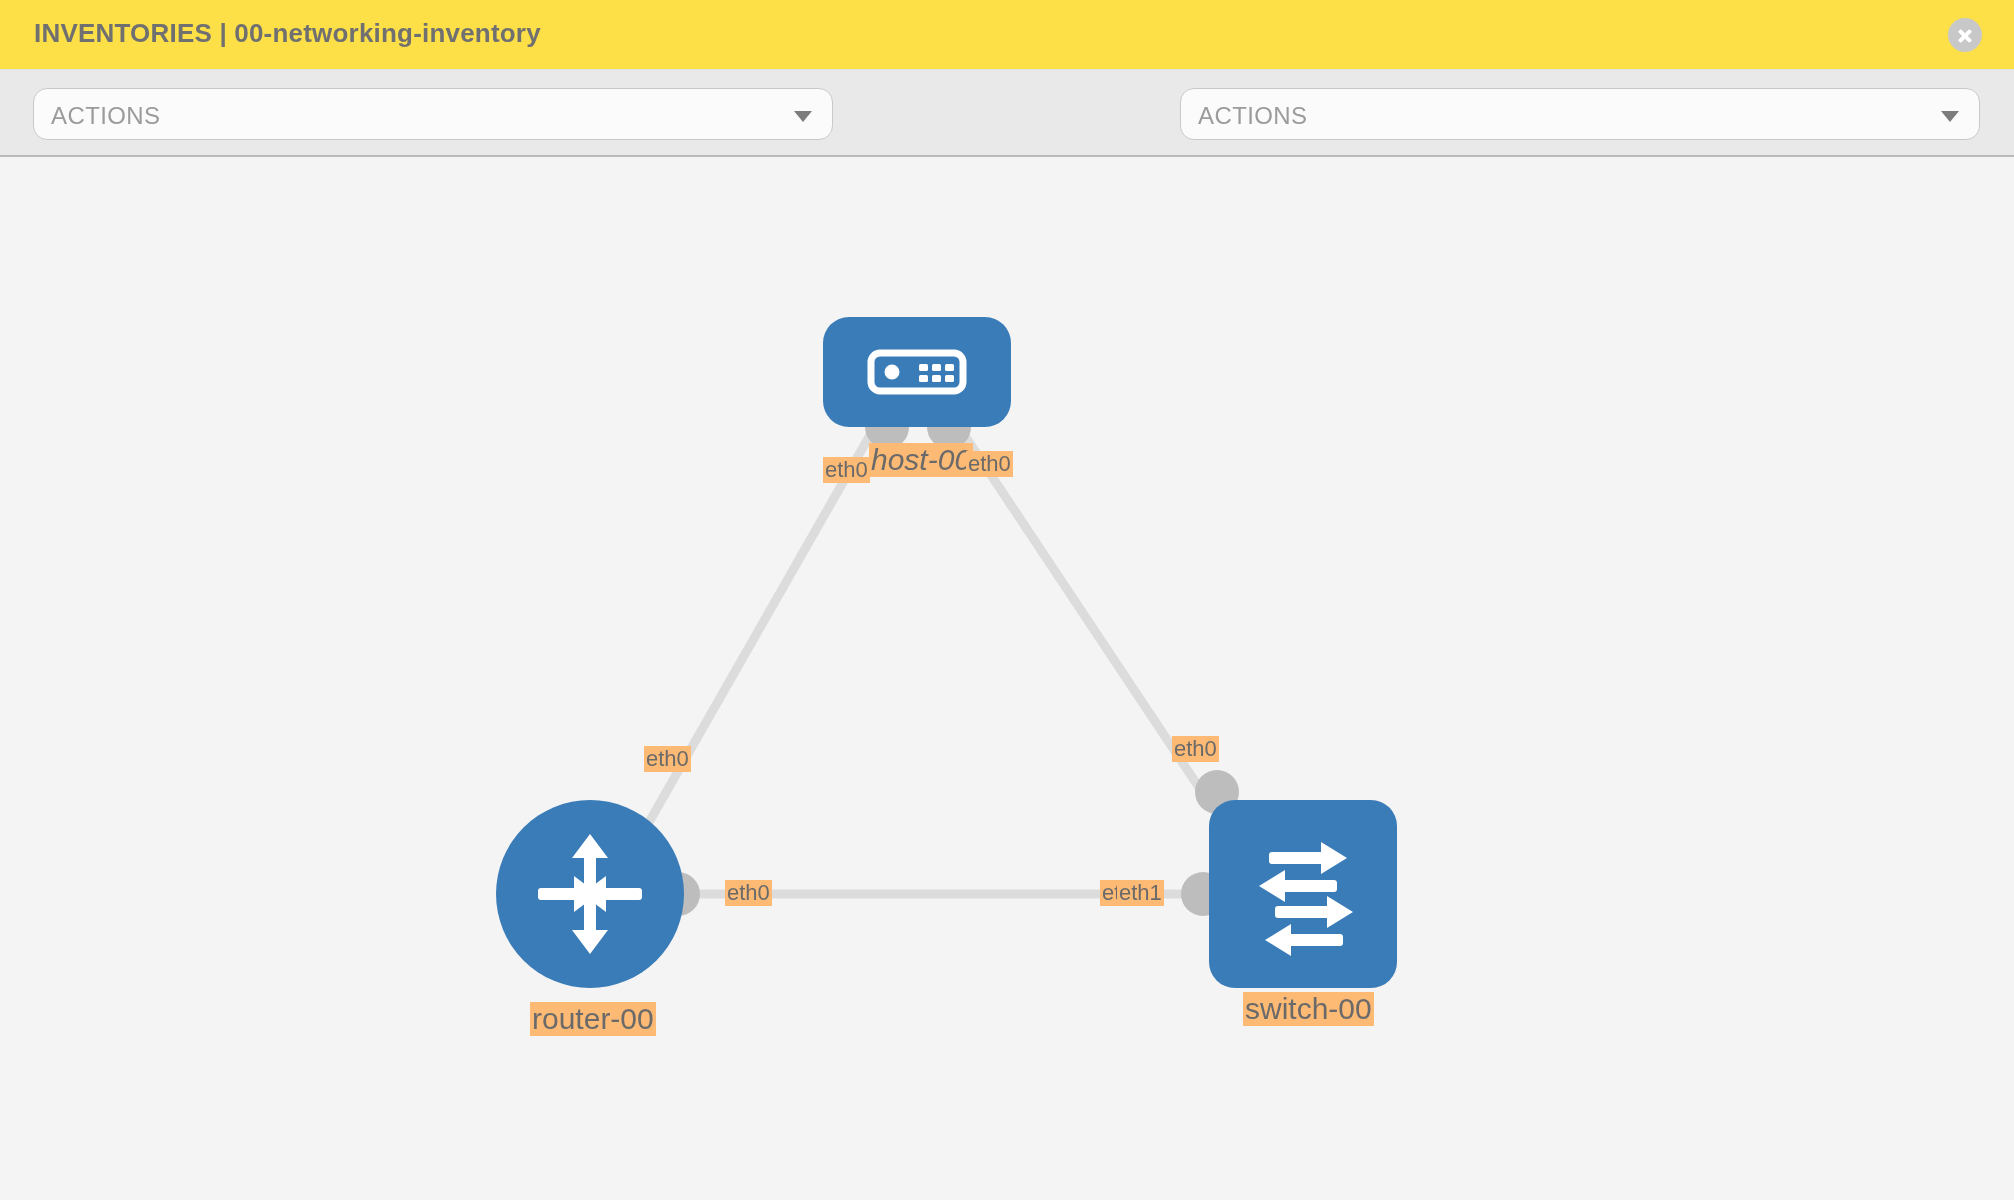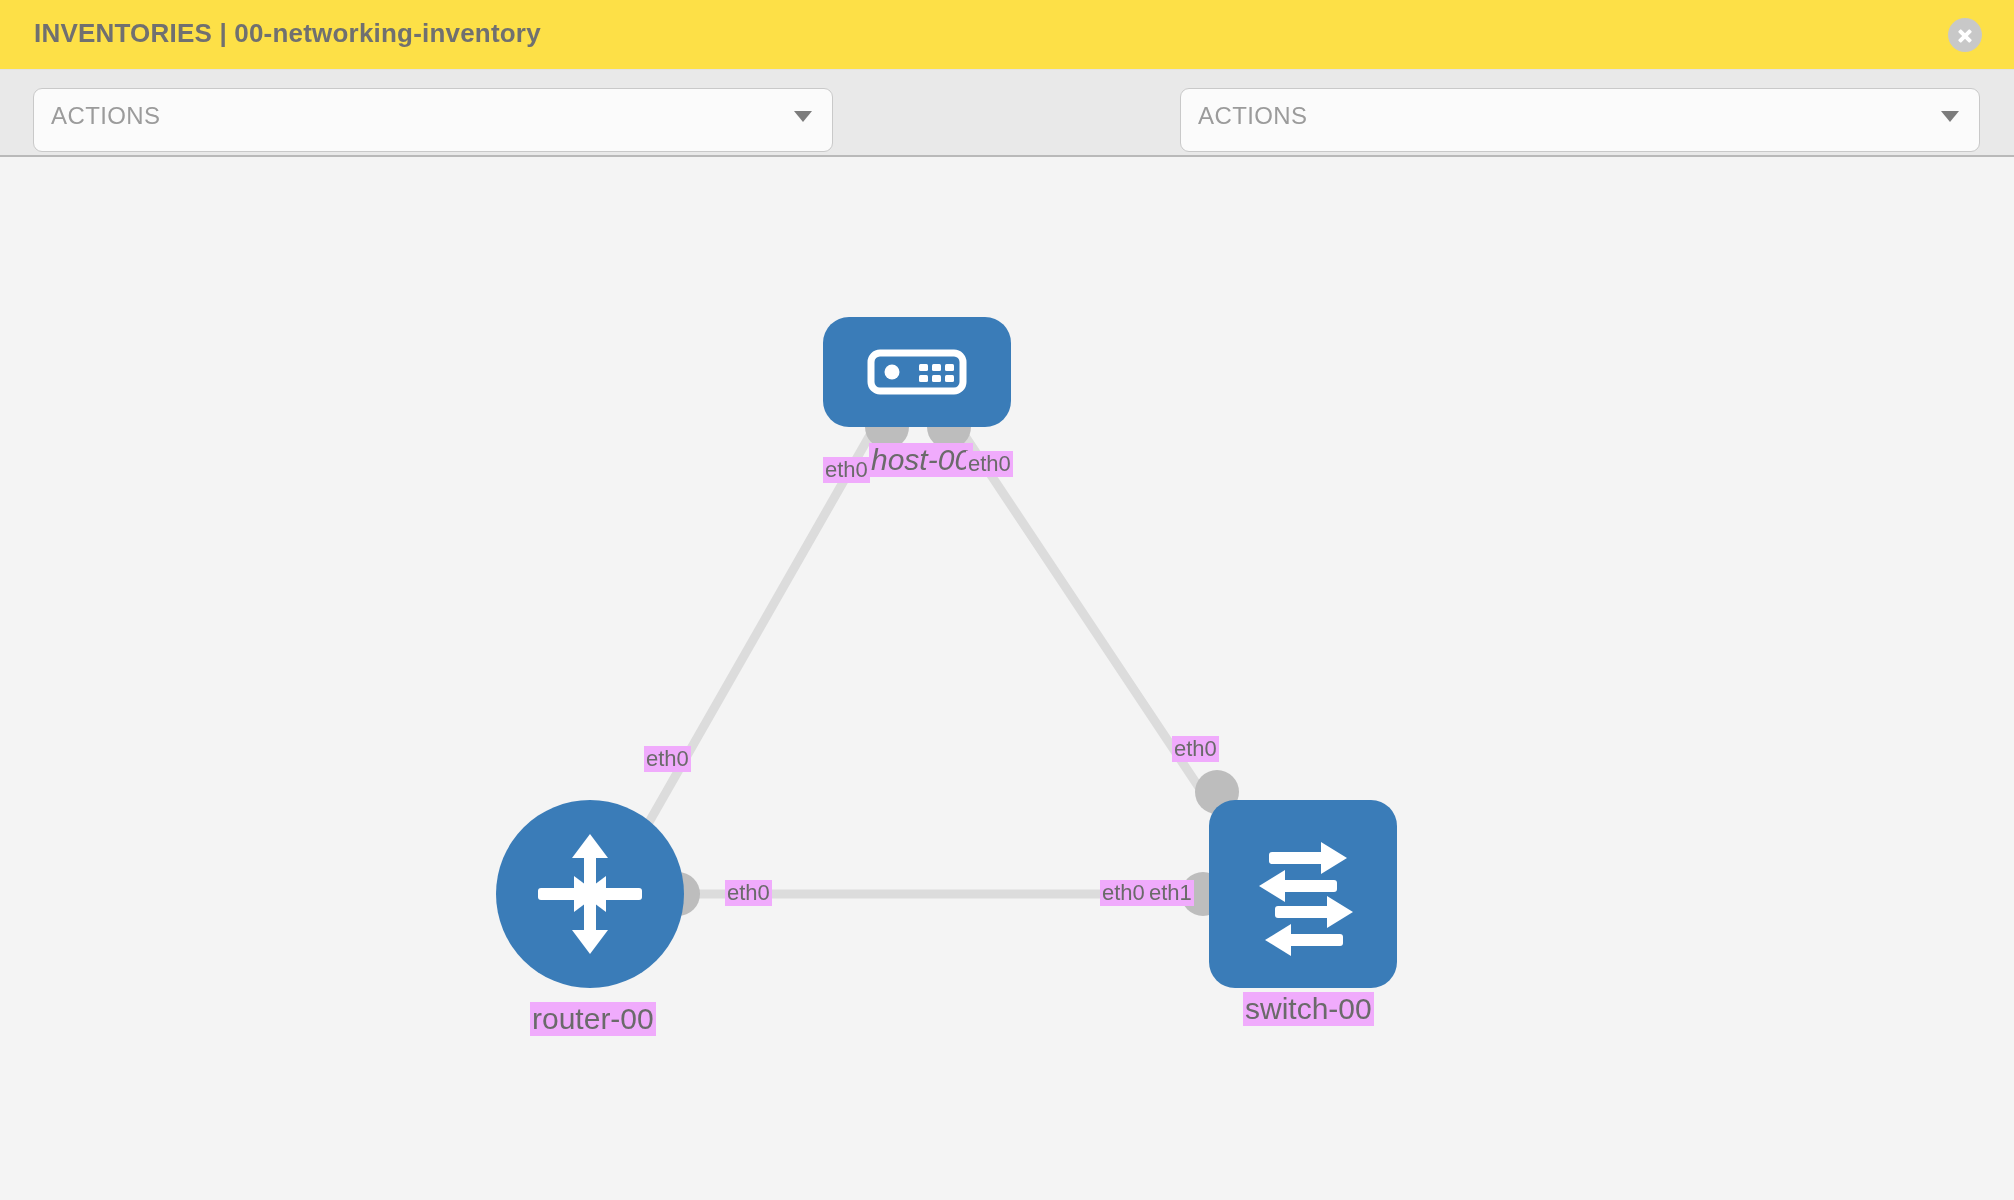--- a/index.html
+++ b/index.html
@@ -42,24 +42,24 @@
   .close-icon::after  { transform: rotate(-45deg); }
 
   
   .toolbar {
     position: absolute; left: 0; top: 70px;
     width: 2014px; height: 87px;
     background: #e9e9e9;
     border-bottom: 2px solid #b9b9b9;
   }
   .field {
-    position: absolute; top: 18px; height: 64px;
+    position: absolute; top: 18px; height: 52px;
     background: #fbfbfb;
     border: 1px solid #c9c9c9;
-    border-radius: 9px;
+    border-radius: 14px;
   }
   .field-text {
     position: absolute; left: 17px; top: 13px;
     font-size: 24px; color: #9b9b9b;
     letter-spacing: 0.4px;
     font-stretch: condensed;
   }
   .caret {
     position: absolute; right: 20px; top: 22px;
     width: 0; height: 0;
@@ -113,21 +113,21 @@
     position: absolute;
     width: 44px; height: 44px;
     border-radius: 50%;
     background: #bdbdbd;
     cursor: pointer;
   }
 
   
   .label {
     position: absolute;
-    background: #f0abfc;
+    background: #fdba74;
     color: #6a6a6a;
     white-space: nowrap;
     line-height: 1;
     padding: 2px 2px;
   }
   .label-iface { font-size: 22px; }
   .label-node  { font-size: 30px; }
 </style>
 </head>
 <body>
@@ -242,16 +242,16 @@
 
             <rect x="72" y="134" width="62" height="12" rx="3"></rect>
             <path d="M56 140 L82 124 L82 156 Z"></path>
           </g>
         </svg>
       </span>
     </div>
   </div>
   <div class="label label-iface" style="left:1172px; top:577px;">eth0</div>
   <div class="label label-iface" style="left:1100px; top:721px;">eth0</div>
-  <div class="label label-iface" style="left:1117px; top:721px;margin-left:30px;">eth1</div>
+  <div class="label label-iface" style="left:1117px; top:721px;">eth1</div>
   <div class="label label-node" style="left:1243px; top:833px;">switch-00</div>
 
 </div>
 
 </body></html>

